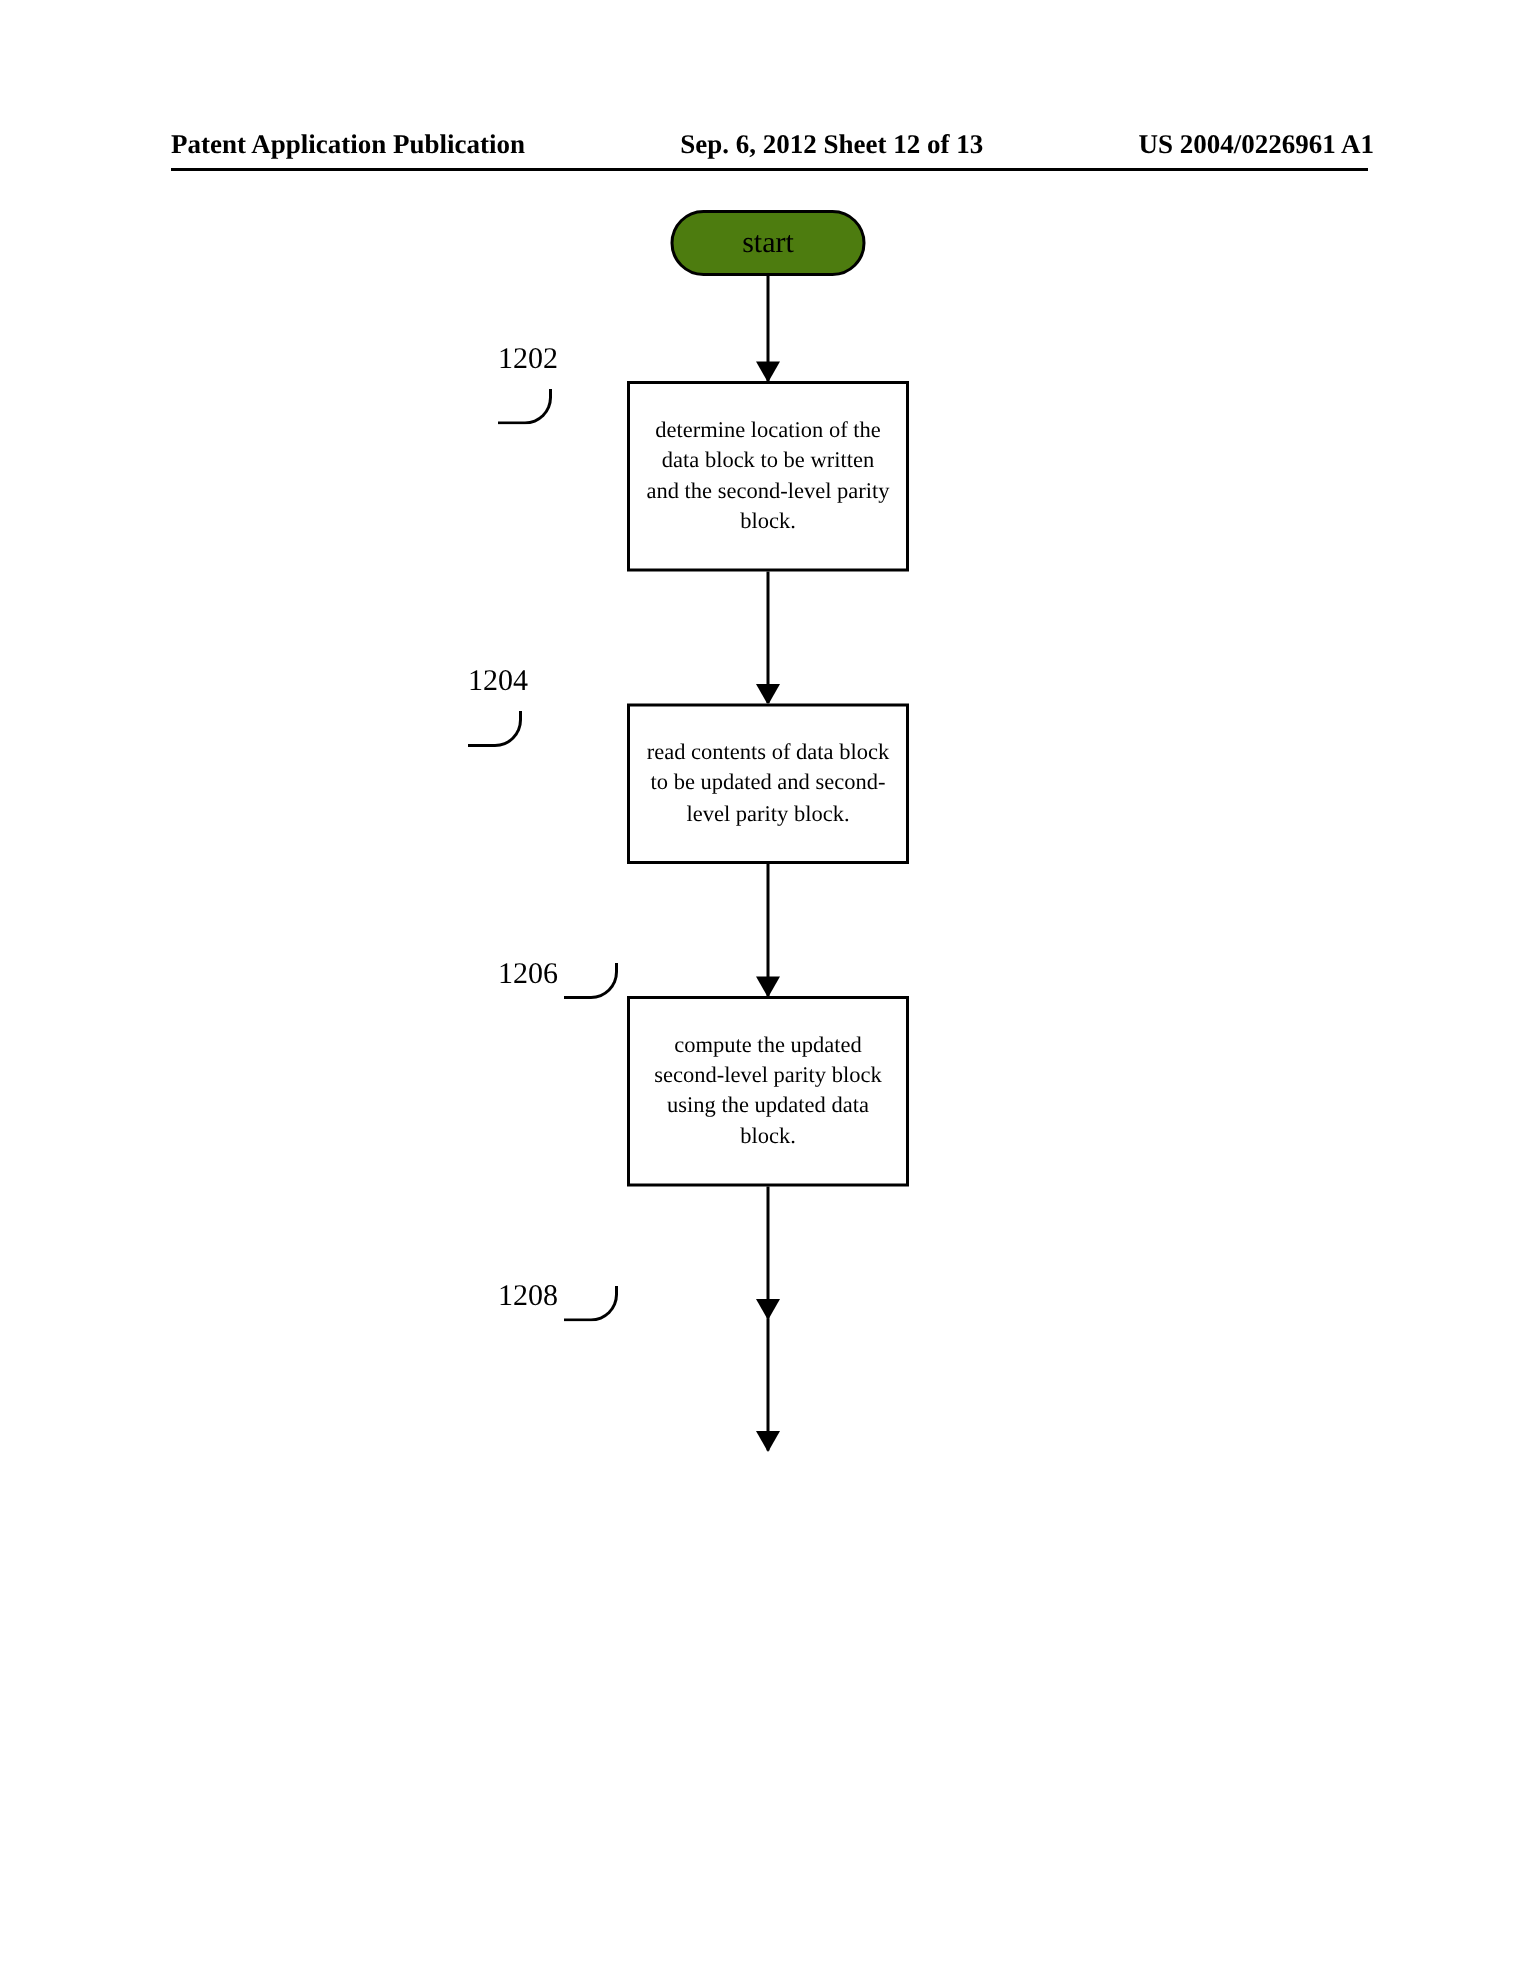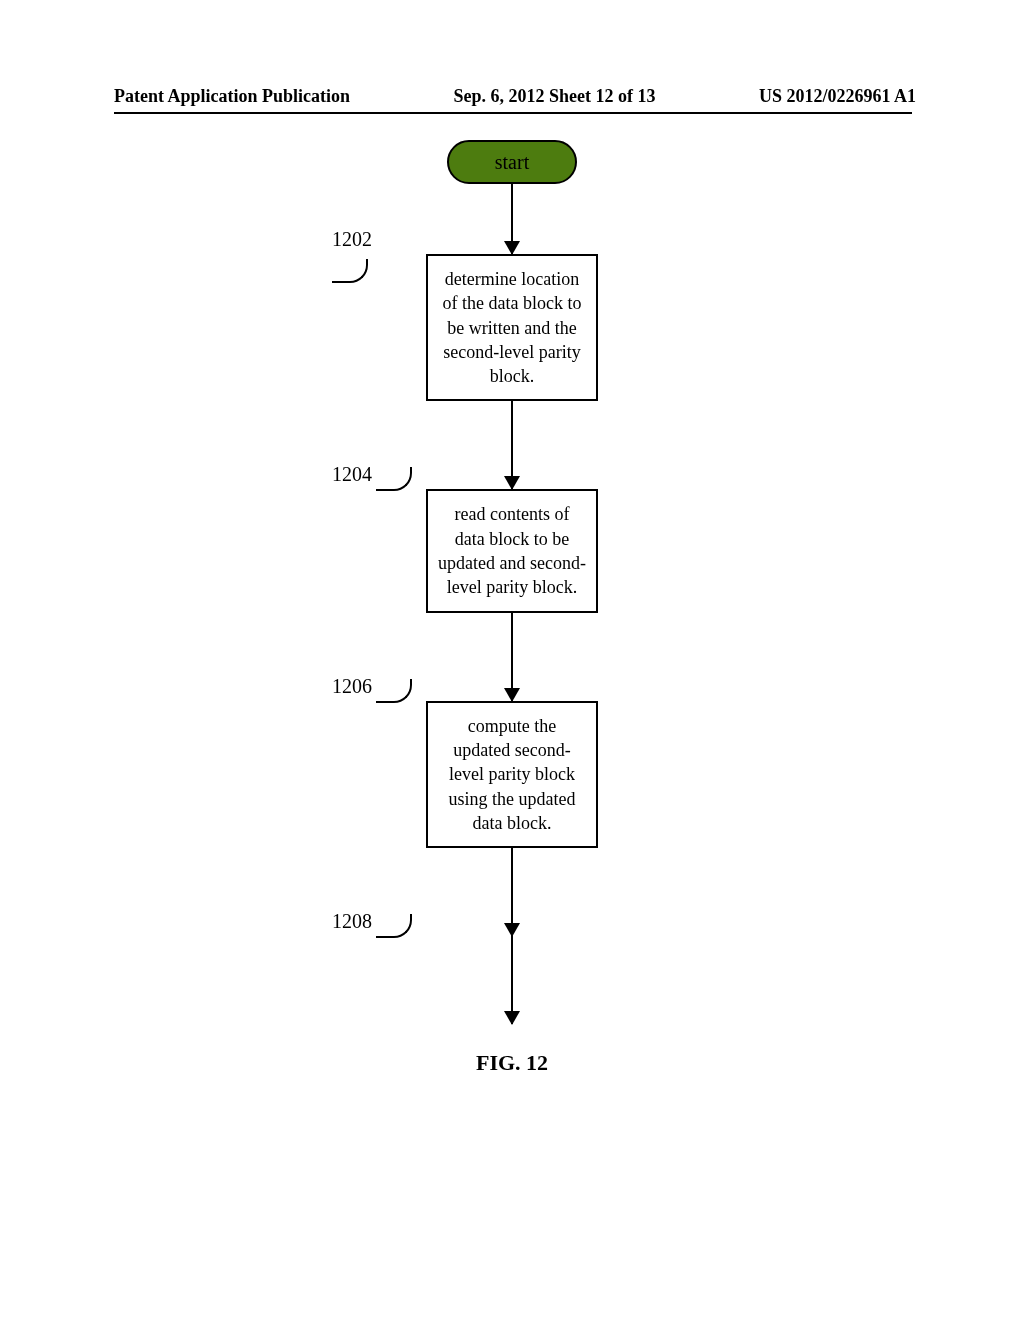--- a/index.html
+++ b/index.html
@@ -41,25 +41,25 @@
     border: 2px solid #000;
     border-radius: 22px;
     display: flex;
     align-items: center;
     justify-content: center;
     font-size: 20px;
     margin: 0 auto;
     background: #4d7c0f;
   }
   .proc {
-    width: 172px;
+    width: 188px;
     border: 2px solid #000;
-    font-size: 18px;
+    font-size: 15px;
     text-align: center;
-    padding: 11px 10px;
+    padding: 21px 10px;
     margin: 0 auto;
     line-height: 1.35;
     background: #fff;
   }
   .arrow-wrap {
     width: 1024px;
     display: flex;
     justify-content: center;
   }
   .arrow {
@@ -99,21 +99,21 @@
     font-weight: bold;
     margin-top: 26px;
   }
 </style>
 </head>
 <body>
 
 <div class="header">
   <span>Patent Application Publication</span>
   <span>Sep. 6, 2012  Sheet 12 of 13</span>
-  <span>US 2012/0226961 A1</span>
+  <span>US 2004/0226961 A1</span>
 </div>
 <div class="header-rule"></div>
 
 <div class="flowchart">
 
   <div class="terminal">
     <span>start</span>
   </div>
 
   <div class="arrow-wrap">
@@ -128,21 +128,21 @@
     <div class="proc">
       <span>determine location of the data block to be written and the second-level parity block.</span>
     </div>
   </div>
 
   <div class="arrow-wrap">
       <div class="arrow" style="height:88px"></div>
     </div>
 
   <div style="position:relative">
-    <div class="ref-label" style="left:332px; top:-26px;">
+    <div class="ref-label" style="left:312px; top:-26px;flex-direction:column;">
       <span>1204</span>
       <div class="ref-hook"></div>
     </div>
     <div class="proc">
       <span>read contents of data block to be updated and second-level parity block.</span>
     </div>
   </div>
 
   <div class="arrow-wrap">
       <div class="arrow" style="height:88px"></div>
@@ -167,15 +167,14 @@
       <span>1208</span>
       <div class="ref-hook"></div>
     </div>
   </div>
 
   <div class="arrow-wrap">
       <div class="arrow" style="height:88px"></div>
     </div>
 
 
-  <div class="fig-caption">FIG. 12</div>
 
 </div>
 
 </body></html>

